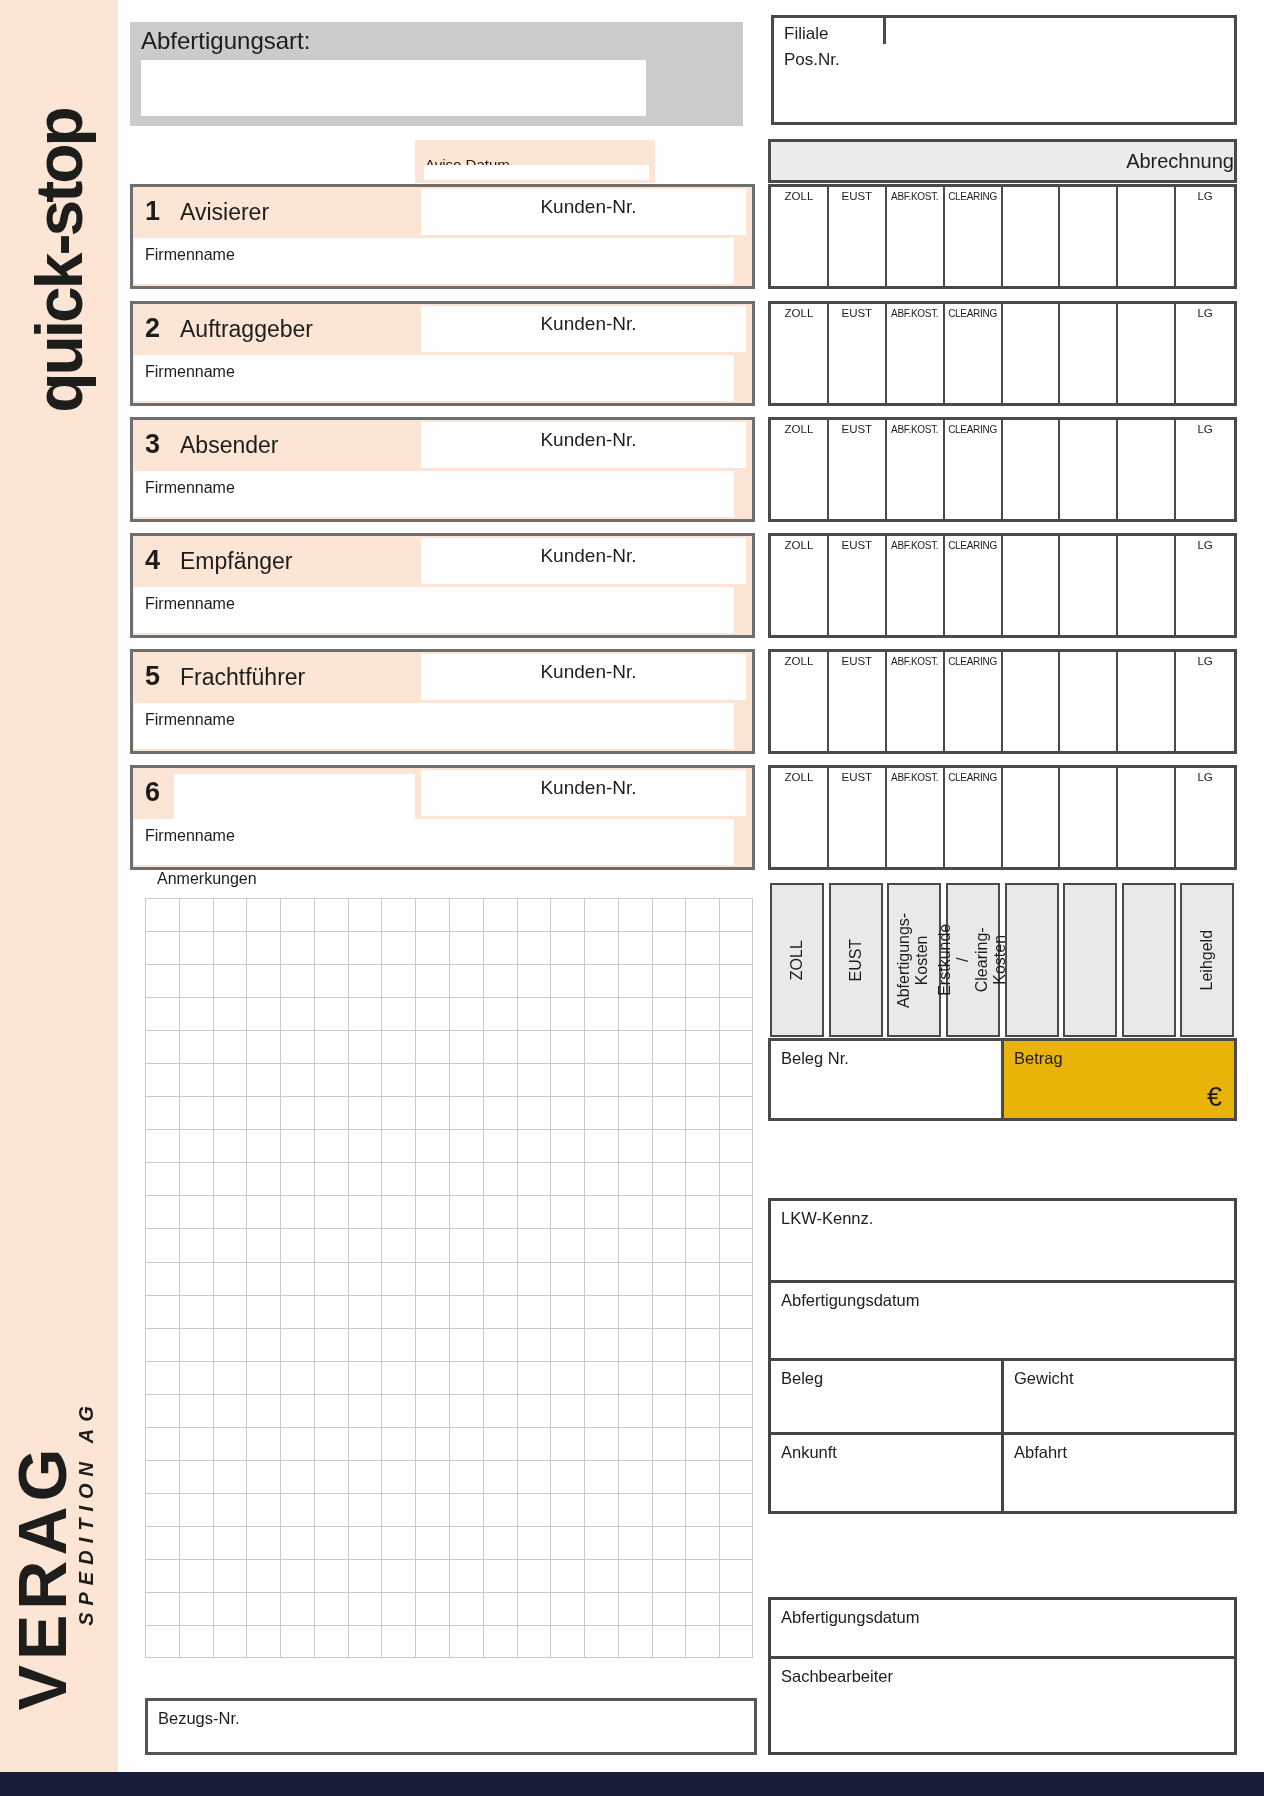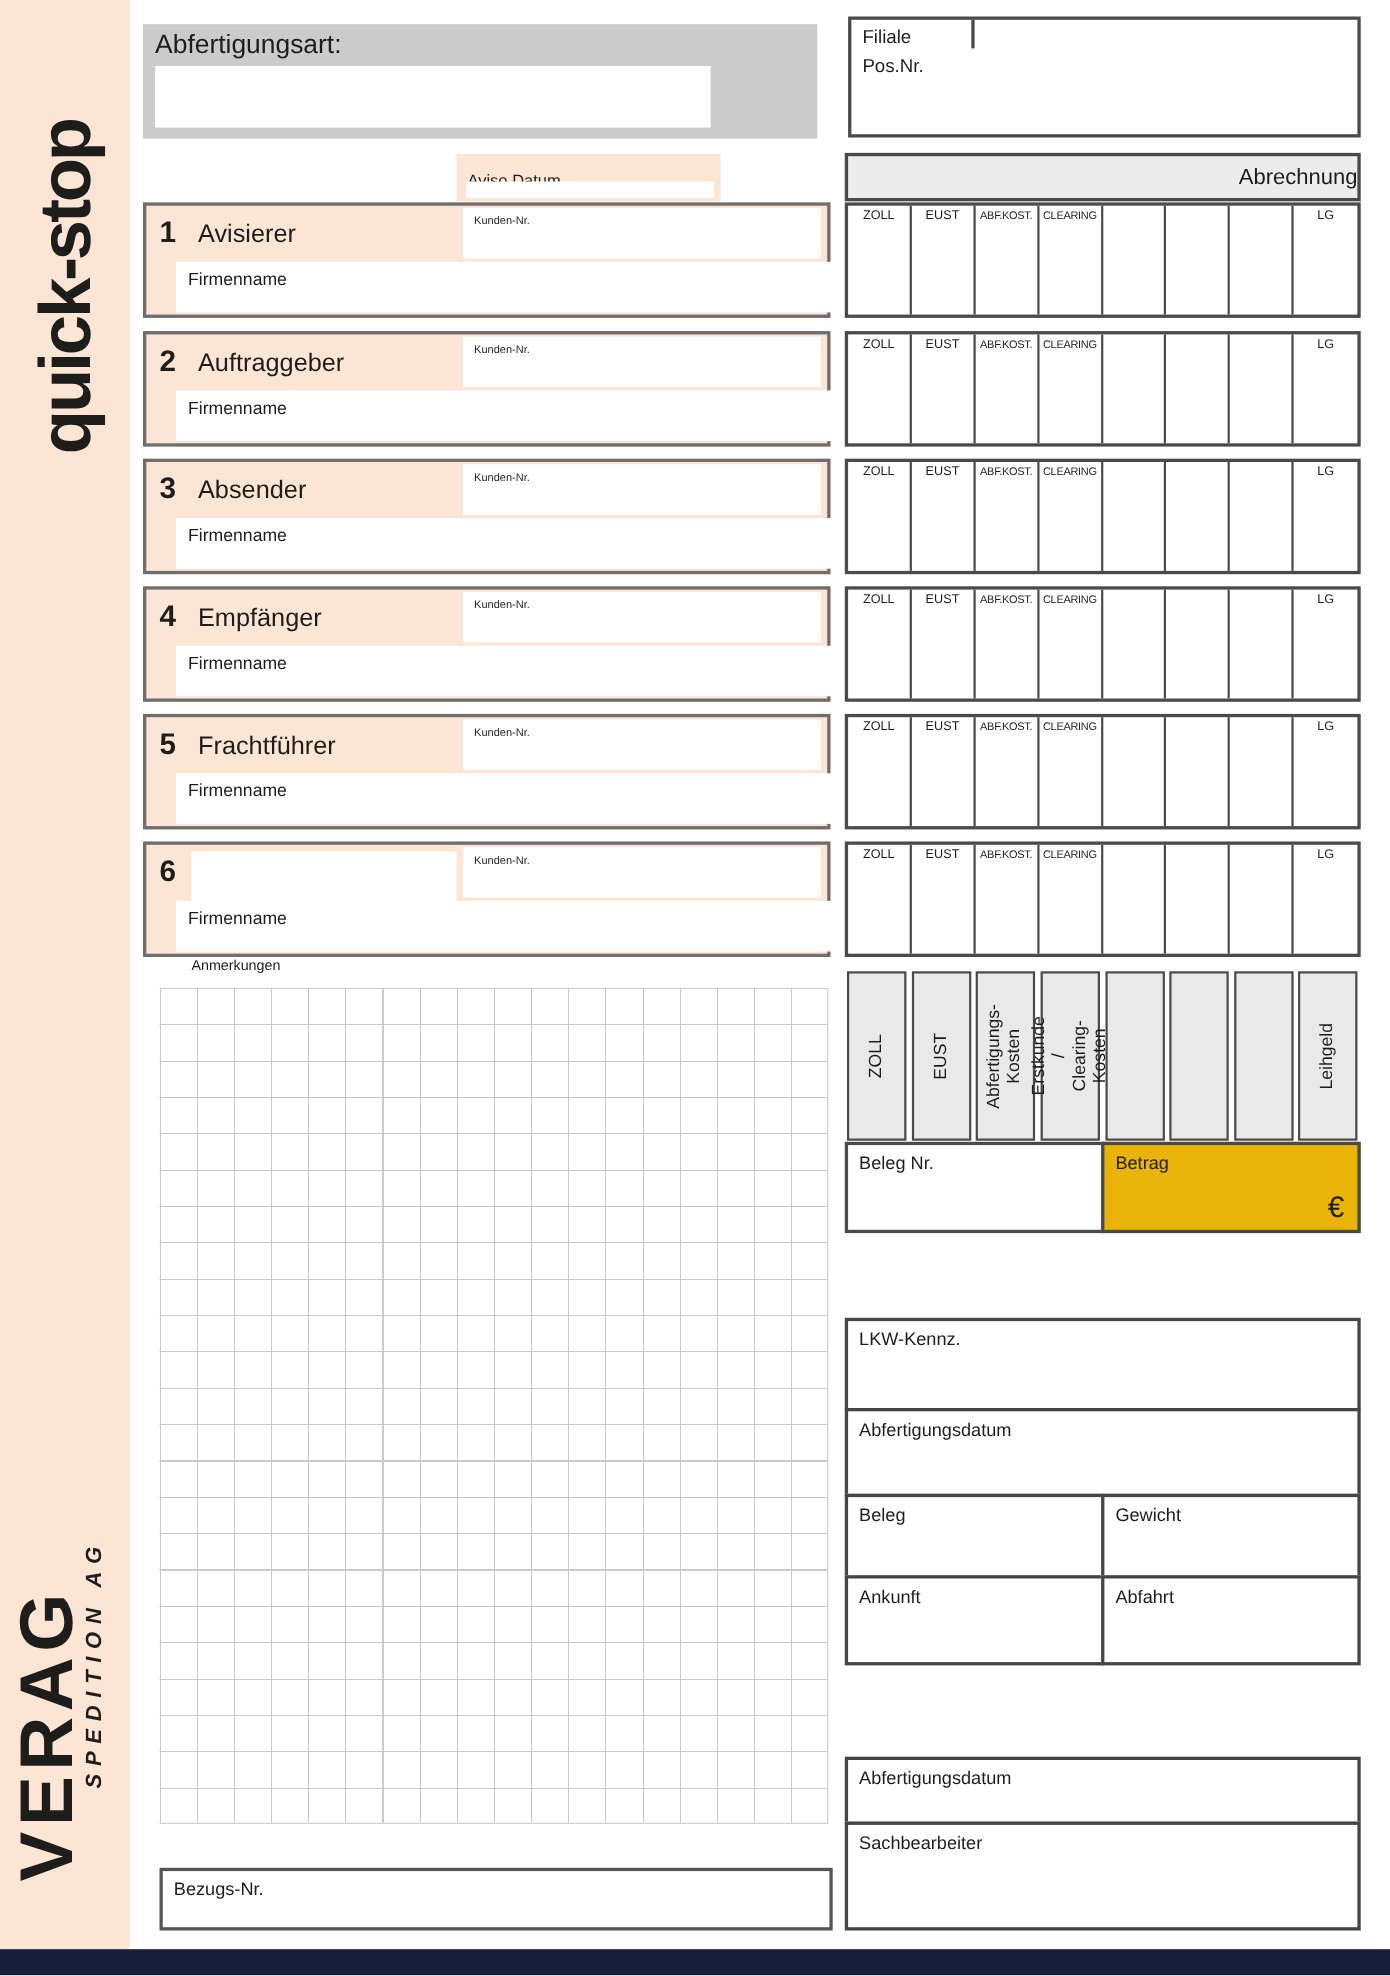--- a/index.html
+++ b/index.html
@@ -31,22 +31,22 @@
   
   .aviso { left:415px; top:140px; width:240px; height:43px; }
   .aviso .alabel { position:absolute; left:10px; top:16px; font-size:15px; }
   .aviso .ainput { position:absolute; left:9px; top:25px; width:225px; height:15px; background:#fff; }
 
   
   .sec { left:130px; width:625px; height:105px; border:3px solid #6e6e6e; box-sizing:border-box; }
   .sec .num { position:absolute; left:12px; top:9px; font-size:27px; font-weight:bold; }
   .sec .name { position:absolute; left:47px; top:12px; font-size:23px; }
   .sec .kfield { position:absolute; left:288px; top:2px; width:325px; height:46px; background:#fff; }
-  .sec .kfield .klabel { display:block; margin:7px 0 0 10px; font-size:10px; }
-  .sec .ffield { position:absolute; left:27px; top:51px; width:600px; height:46px; background:#fff; }
+  .sec .kfield .klabel { display:block; margin:7px 0 0 10px; font-size:19px;text-align:center; }
+  .sec .ffield { position:absolute; left:1px; top:51px; width:600px; height:46px; background:#fff; }
   .sec .ffield .flabel { display:block; margin:8px 0 0 11px; font-size:16px; }
   .sec .s6box { position:absolute; left:41px; top:6px; width:241px; height:45px; background:#fff; }
 
   
   .ab-head { left:768px; top:139px; width:469px; height:44px; background:#ececec; border:3px solid #4a4a4a; box-sizing:border-box; display:flex; align-items:center; justify-content:flex-end; font-size:20px; }
   .ab-row { left:768px; width:469px; height:105px; background:#fff; border:3px solid #4a4a4a; box-sizing:border-box; display:grid; grid-template-columns:repeat(8,1fr); }
   .ab-cell { border-right:2px solid #4a4a4a; text-align:center; padding-top:3px; font-size:11.5px; overflow:hidden; }
   .ab-cell:last-child { border-right:none; }
   .ab-cell.small { font-size:10px; letter-spacing:-0.3px; padding-top:4px; }
 
@@ -63,21 +63,21 @@
   .waren { left:768px; top:1280px; width:469px; height:81px; }
   .colli { left:768px; top:1358px; width:236px; height:77px; }
   .gewicht { left:1001px; top:1358px; width:236px; height:77px; }
   .ankunft { left:768px; top:1432px; width:236px; height:82px; }
   .abfahrt { left:1001px; top:1432px; width:236px; height:82px; }
   .abfdatum { left:768px; top:1597px; width:469px; height:62px; }
   .sachb { left:768px; top:1656px; width:469px; height:99px; }
   .dlabel { display:block; margin:8px 0 0 10px; font-size:16.5px; }
 
   
-  .anm-label { left:174px; top:870px; font-size:13px; }
+  .anm-label { left:157px; top:870px; font-size:16px; }
   .anmgrid { left:145px; top:898px; width:608px; height:760px; box-sizing:border-box;
     border-right:1px solid #c9c9c9; border-bottom:1px solid #c9c9c9;
     background-image:
       repeating-linear-gradient(to right, #c9c9c9 0 1px, transparent 1px 33.78px),
       repeating-linear-gradient(to bottom, #c9c9c9 0 1px, transparent 1px 33.05px);
   }
 
   .bezugs { left:145px; top:1698px; width:612px; height:57px; border:3px solid #555; box-sizing:border-box; background:#fff; }
 
   .footerbar { left:0; top:1772px; width:1264px; height:24px; }

